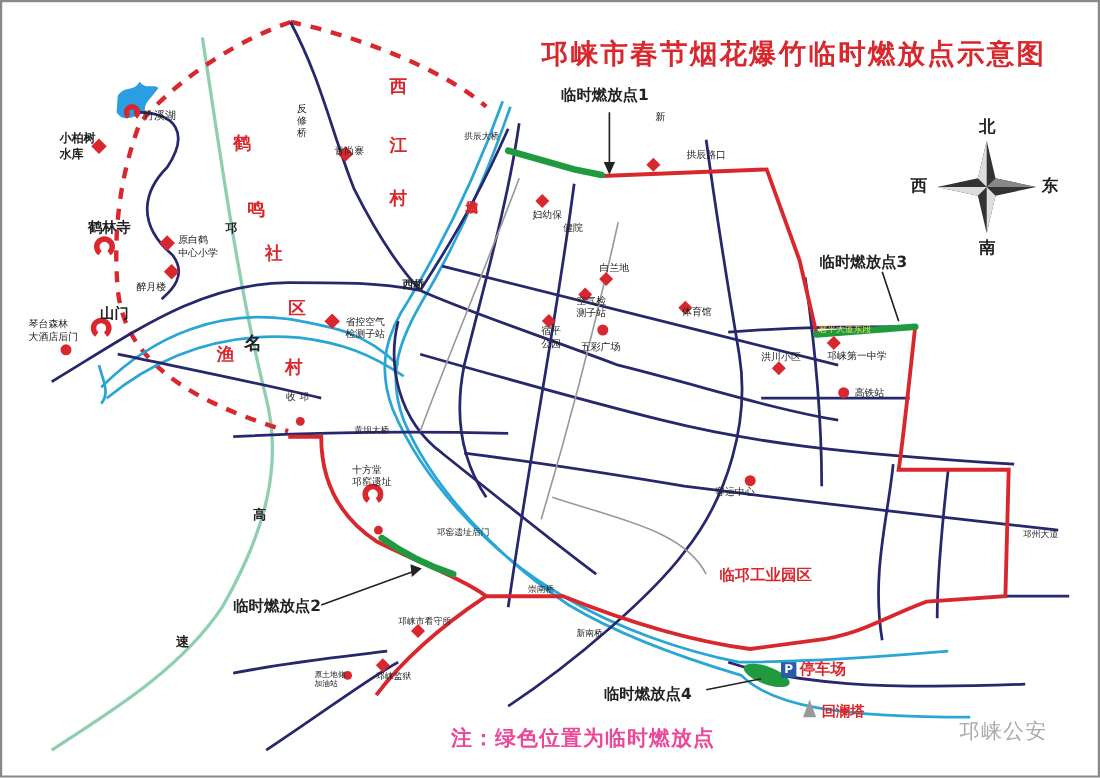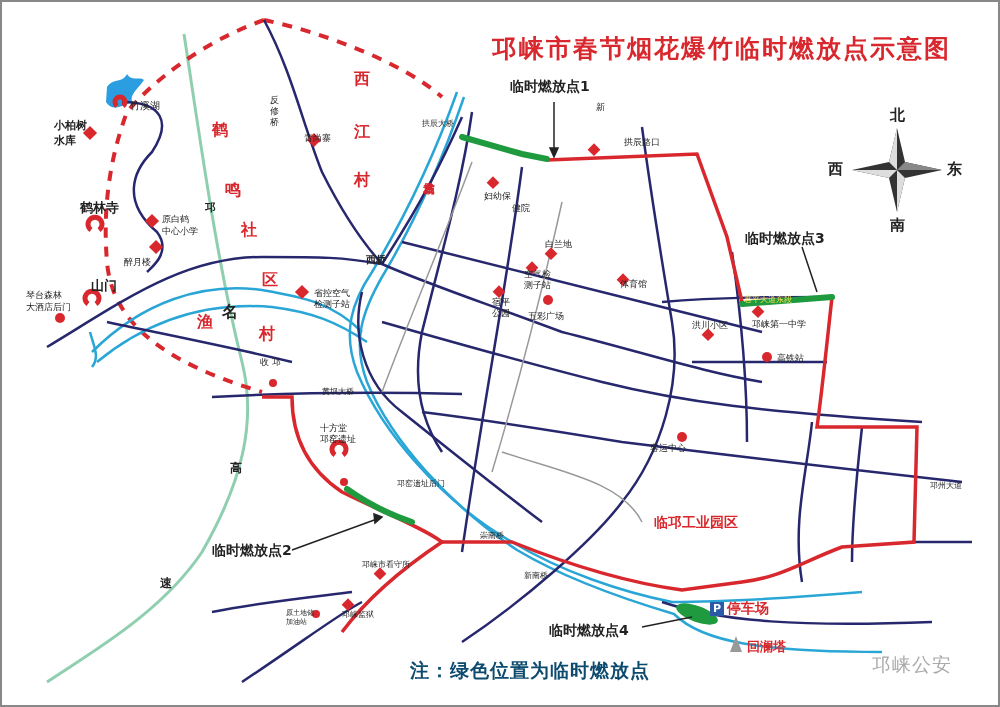--- a/index.html
+++ b/index.html
@@ -1,20 +1,20 @@
 <!DOCTYPE html>
 <html><head>
 <meta charset="utf-8">
 <style>
   html, body { margin:0; padding:0; background:#ffffff; }
   body { width:1000px; height:707px; position:relative; overflow:hidden; font-family:"DejaVu Sans", sans-serif; }
   #map { position:absolute; left:0; top:0; width:1000px; height:707px; border:2px solid #888; box-sizing:border-box; background:#fff; }
   svg { position:absolute; left:0; top:0; }
   .title { position:absolute; left:490px; top:30px; font-size:25px; font-weight:bold; color:#d8282e; letter-spacing:2px; font-family:"DejaVu Sans", sans-serif; }
-  .note { position:absolute; left:408px; top:656px; font-size:19px; font-weight:bold; color:#0c4a6e; letter-spacing:1px;text-align:right; }
+  .note { position:absolute; left:408px; top:656px; font-size:19px; font-weight:bold; color:#ec4899; letter-spacing:1px;text-align:right; }
   .pt-label { position:absolute; font-size:14px; font-weight:bold; color:#222; }
   .dir { position:absolute; font-size:15px; font-weight:bold; color:#222; }
   .area { position:absolute; font-size:16px; color:#d8282e; font-weight:bold; }
   .lm { position:absolute; font-size:9px; color:#222; line-height:12px; }
   .lm-big { position:absolute; font-size:13px; font-weight:bold; color:#222; line-height:16px; }
   .pink { position:absolute; font-size:10px; color:#d8282e; font-weight:bold; }
   .vert { writing-mode: vertical-rl; }
   .watermark { position:absolute; left:870px; top:650px; font-size:19px; color:#aaa; letter-spacing:1px; }
   .parking { position:absolute; left:708px; top:598px; font-size:14px; color:#d8282e; font-weight:bold; }
   .parking .p { display:inline-block; width:14px; height:14px; background:#2a5aa8; color:#fff; font-size:11px; text-align:center; line-height:14px; margin-right:3px; vertical-align:middle; }

